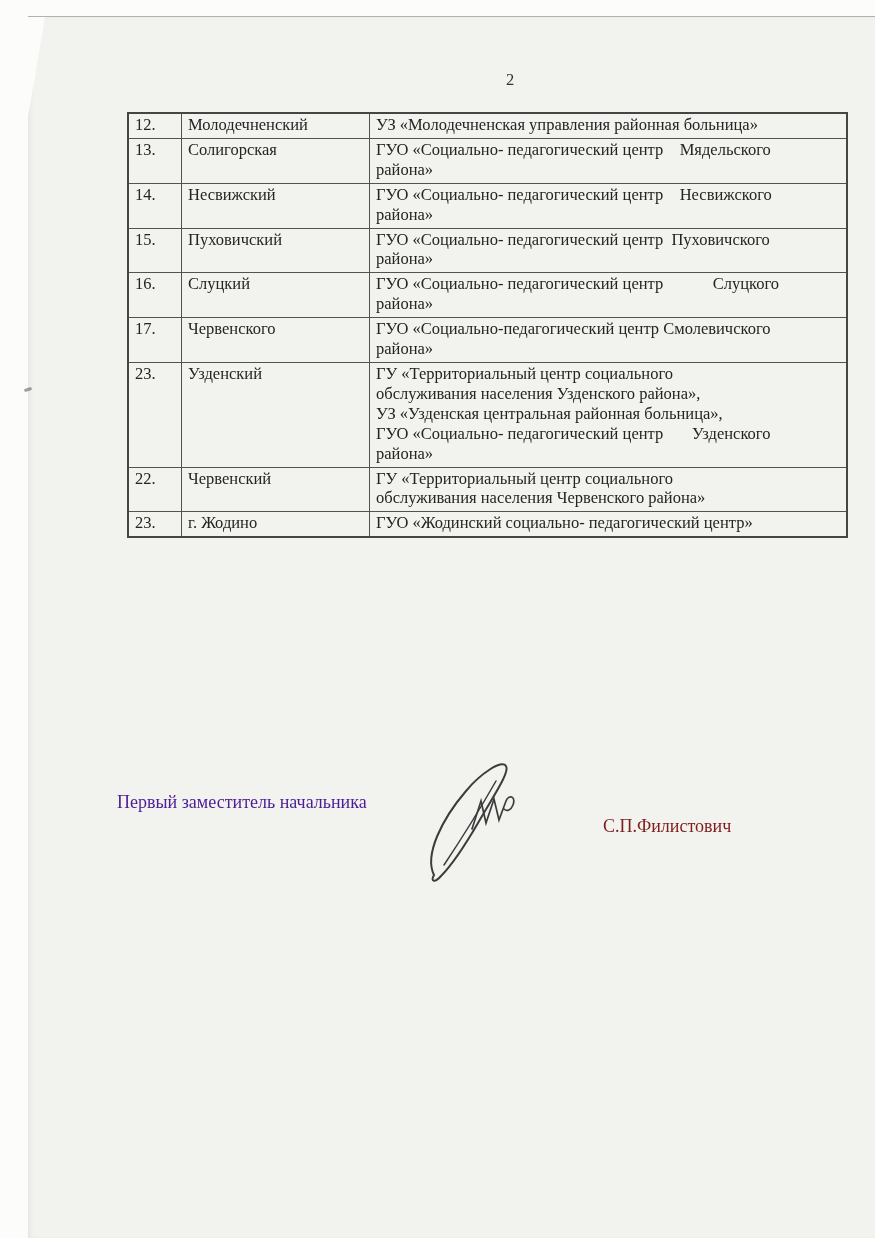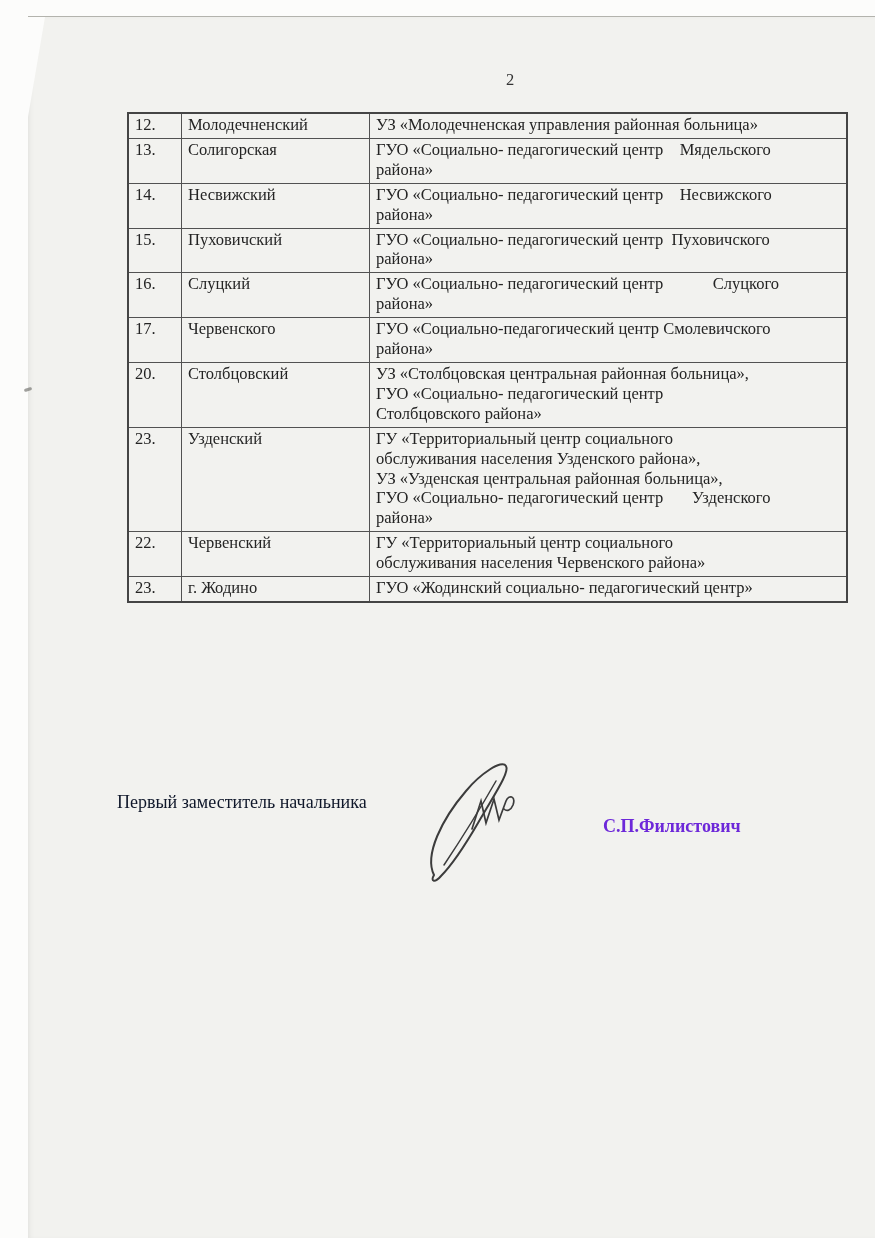--- a/index.html
+++ b/index.html
@@ -36,25 +36,25 @@
     vertical-align:top;
     font-size:16.5px; line-height:19.9px;
     color:#242424;
     padding:1px 4px 3px 6px;
   }
   .c-num  { width:42px; padding-left:7px;margin-top:33px; }
   .c-dist { width:177px; padding-left:7px; }
   .c-inst { white-space:pre-wrap; }
   .sig-title {
     position:absolute; left:89px; top:772px;
-    font-size:18px; line-height:27.5px; color:#0f172a;
+    font-size:18px; line-height:27.5px; color:#4c1d95;
   }
   .sig-name {
     position:absolute; left:575px; top:799px;
-    font-size:18px; color:#6d28d9;font-weight:bold;
+    font-size:18px; color:#7f1d1d;
   }
   .sig-svg { position:absolute; left:386px; top:740px; }
   .sig-svg path { fill:none; stroke:#3c3c3c; stroke-linecap:round; }
   .speck {
     position:absolute; left:24px; top:388px; width:8px; height:3px;
     background:#6f6f6a; opacity:.65; border-radius:2px;
     transform:rotate(-18deg);
   }
 </style>
 </head>
@@ -97,27 +97,20 @@
             <td class="c-inst">ГУО «Социально- педагогический центр            Слуцкого
 района»</td>
           </tr>
           <tr>
             <td class="c-num">17.</td>
             <td class="c-dist">Червенского</td>
             <td class="c-inst">ГУО «Социально-педагогический центр Смолевичского
 района»</td>
           </tr>
           <tr>
-            <td class="c-num">20.</td>
-            <td class="c-dist">Столбцовский</td>
-            <td class="c-inst">УЗ «Столбцовская центральная районная больница»,
-ГУО «Социально- педагогический центр
-Столбцовского района»</td>
-          </tr>
-          <tr>
             <td class="c-num">23.</td>
             <td class="c-dist">Узденский</td>
             <td class="c-inst">ГУ «Территориальный центр социального
 обслуживания населения Узденского района»,
 УЗ «Узденская центральная районная больница»,
 ГУО «Социально- педагогический центр       Узденского
 района»</td>
           </tr>
           <tr>
             <td class="c-num">22.</td>

